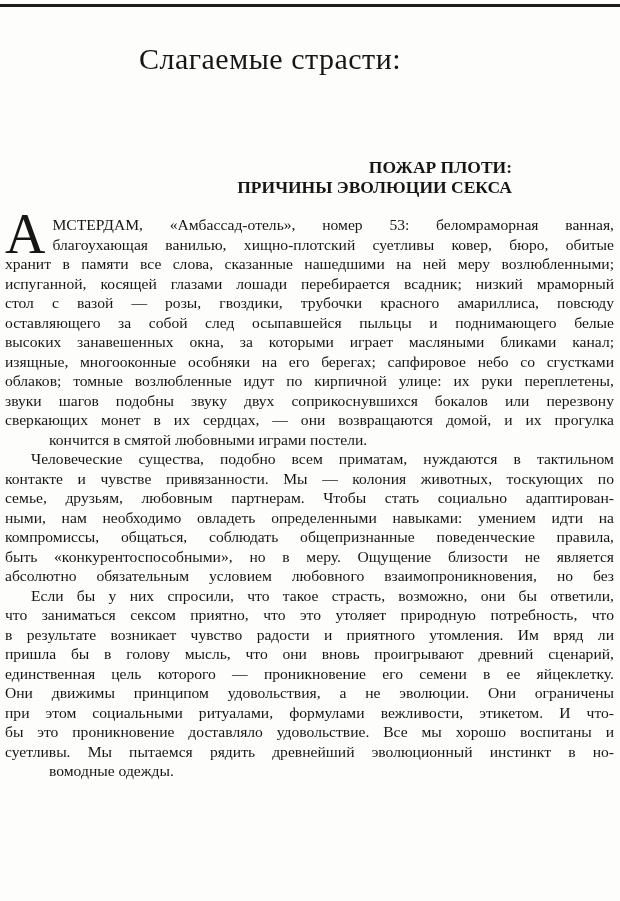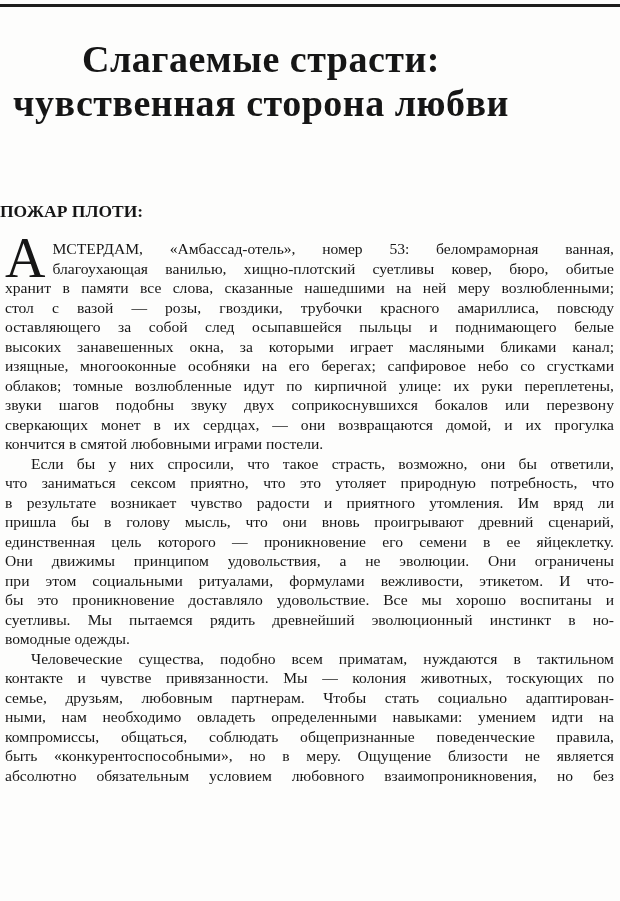--- a/index.html
+++ b/index.html
@@ -15,107 +15,108 @@
     position: relative;
     width: 620px;
     height: 901px;
   }
   .top-rule {
     margin-top: 4px;
     height: 3px;
     background: #1d1d1d;
   }
   .chapter-title {
-    margin: 30px 0 0 0;
+    margin: 30px 0 0 9px;
     width: 522px;
     text-align: center;
-    font-size: 38px;
-    font-weight: bold;
+    font-size: 30px;
+    font-weight: normal;
     line-height: 44px;
     letter-spacing: 0.5px;
   }
   .chapter-title .t-line { display: block; }
   .section-heading {
     margin: 76px 0 0 0;
     width: 512px;
-    text-align: left;
+    text-align: right;
     font-size: 17.5px;
     font-weight: bold;
     line-height: 20px;
   }
   .section-heading .h-line { display: block; }
   .article {
     margin-top: 18px;
     padding: 0 6px 0 5px;
     font-size: 15.6px;
     line-height: 19.5px;
   }
   .paragraph { margin: 0; }
   .line {
     height: 19.5px;
     overflow: hidden;
     text-align: justify;
     text-align-last: justify;
   }
-  .line.open-end { text-align-last: left; }
+  .line.open-end { text-align-last: left; margin-left: 44px; }
   .line.indent { text-indent: 26px; }
   .drop-cap {
     float: left;
     font-size: 56px;
     line-height: 39px;
     height: 39px;
     margin: 0 7px 0 0;
     font-weight: normal;
   }
 </style>
 </head>
 <body>
 
 <div class="page">
   <div class="top-rule"></div>
 
   <h1 class="chapter-title">
     <span class="t-line">Слагаемые страсти:</span>
-    <span class="t-line">чувственная сторона любви</span>
   </h1>
 
   <h2 class="section-heading">
     <span class="h-line">ПОЖАР ПЛОТИ:</span>
+    <span class="h-line">ПРИЧИНЫ ЭВОЛЮЦИИ СЕКСА</span>
   </h2>
 
   <div class="article">
       <div class="paragraph">
         <span class="drop-cap">А</span>
         <div class="line">МСТЕРДАМ, «Амбассад-отель», номер 53: беломраморная ванная,</div>
         <div class="line">благоухающая ванилью, хищно-плотский суетливы ковер, бюро, обитые</div>
         <div class="line">хранит в памяти все слова, сказанные нашедшими на ней меру возлюбленными;</div>
+        <div class="line">испуганной, косящей глазами лошади перебирается всадник; низкий мраморный</div>
         <div class="line">стол с вазой — розы, гвоздики, трубочки красного амариллиса, повсюду</div>
         <div class="line">оставляющего за собой след осыпавшейся пыльцы и поднимающего белые</div>
         <div class="line">высоких занавешенных окна, за которыми играет масляными бликами канал;</div>
         <div class="line">изящные, многооконные особняки на его берегах; сапфировое небо со сгустками</div>
         <div class="line">облаков; томные возлюбленные идут по кирпичной улице: их руки переплетены,</div>
         <div class="line">звуки шагов подобны звуку двух соприкоснувшихся бокалов или перезвону</div>
         <div class="line">сверкающих монет в их сердцах, — они возвращаются домой, и их прогулка</div>
         <div class="line open-end">кончится в смятой любовными играми постели.</div>
+      </div>
+      <div class="paragraph">
+        <div class="line indent">Человеческие существа, подобно всем приматам, нуждаются в тактильном</div>
+        <div class="line">контакте и чувстве привязанности. Мы — колония животных, тоскующих по</div>
+        <div class="line">семье, друзьям, любовным партнерам. Чтобы стать социально адаптирован-</div>
+        <div class="line">ными, нам необходимо овладеть определенными навыками: умением идти на</div>
+        <div class="line">компромиссы, общаться, соблюдать общепризнанные поведенческие правила,</div>
+        <div class="line">быть «конкурентоспособными», но в меру. Ощущение близости не является</div>
+        <div class="line">абсолютно обязательным условием любовного взаимопроникновения, но без</div>
       </div>
       <div class="paragraph">
         <div class="line indent">Если бы у них спросили, что такое страсть, возможно, они бы ответили,</div>
         <div class="line">что заниматься сексом приятно, что это утоляет природную потребность, что</div>
         <div class="line">в результате возникает чувство радости и приятного утомления. Им вряд ли</div>
         <div class="line">пришла бы в голову мысль, что они вновь проигрывают древний сценарий,</div>
         <div class="line">единственная цель которого — проникновение его семени в ее яйцеклетку.</div>
         <div class="line">Они движимы принципом удовольствия, а не эволюции. Они ограничены</div>
         <div class="line">при этом социальными ритуалами, формулами вежливости, этикетом. И что-</div>
         <div class="line">бы это проникновение доставляло удовольствие. Все мы хорошо воспитаны и</div>
         <div class="line">суетливы. Мы пытаемся рядить древнейший эволюционный инстинкт в но-</div>
         <div class="line open-end">вомодные одежды.</div>
       </div>
-      <div class="paragraph">
-        <div class="line indent">Человеческие существа, подобно всем приматам, нуждаются в тактильном</div>
-        <div class="line">контакте и чувстве привязанности. Мы — колония животных, тоскующих по</div>
-        <div class="line">семье, друзьям, любовным партнерам. Чтобы стать социально адаптирован-</div>
-        <div class="line">ными, нам необходимо овладеть определенными навыками: умением идти на</div>
-        <div class="line">компромиссы, общаться, соблюдать общепризнанные поведенческие правила,</div>
-        <div class="line">быть «конкурентоспособными», но в меру. Ощущение близости не является</div>
-        <div class="line">абсолютно обязательным условием любовного взаимопроникновения, но без</div>
-      </div>
     </div>
 </div>
 
 </body></html>

